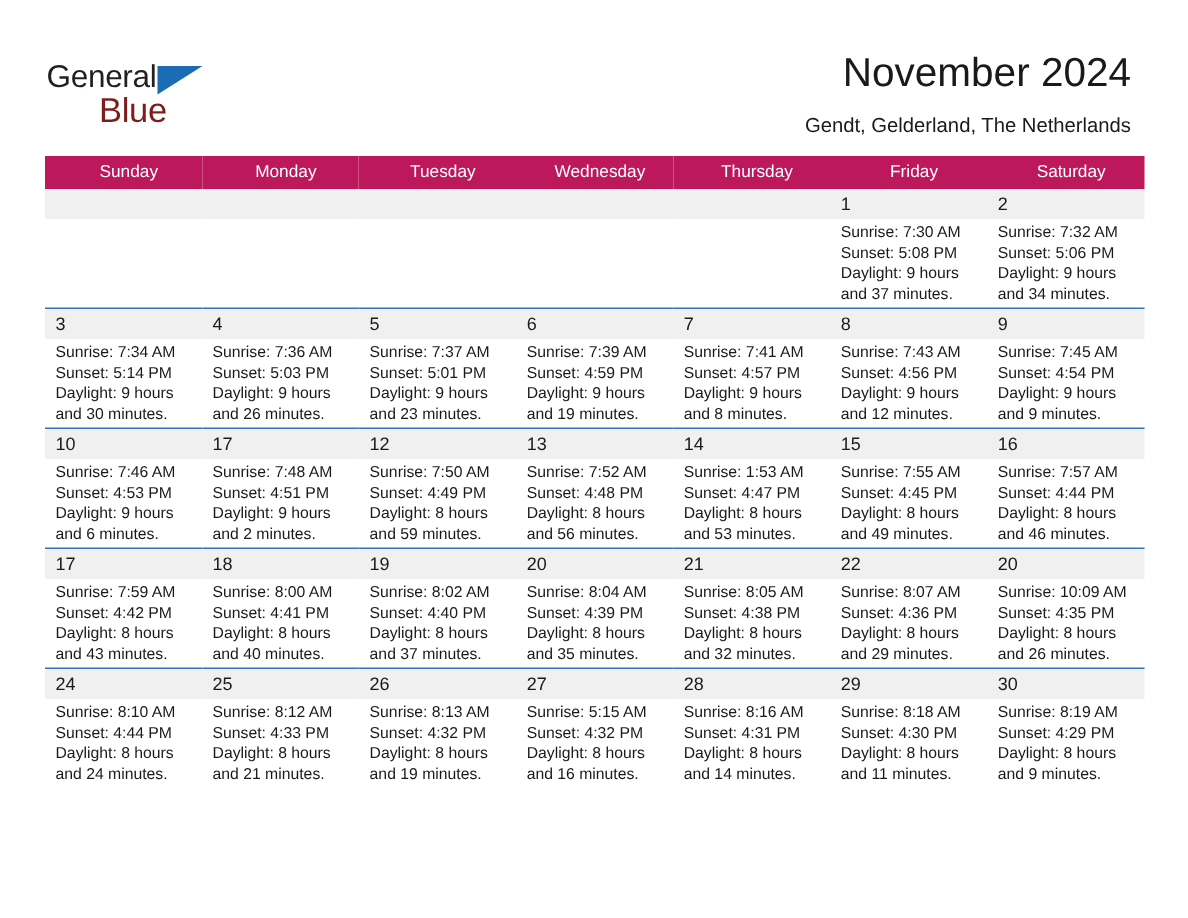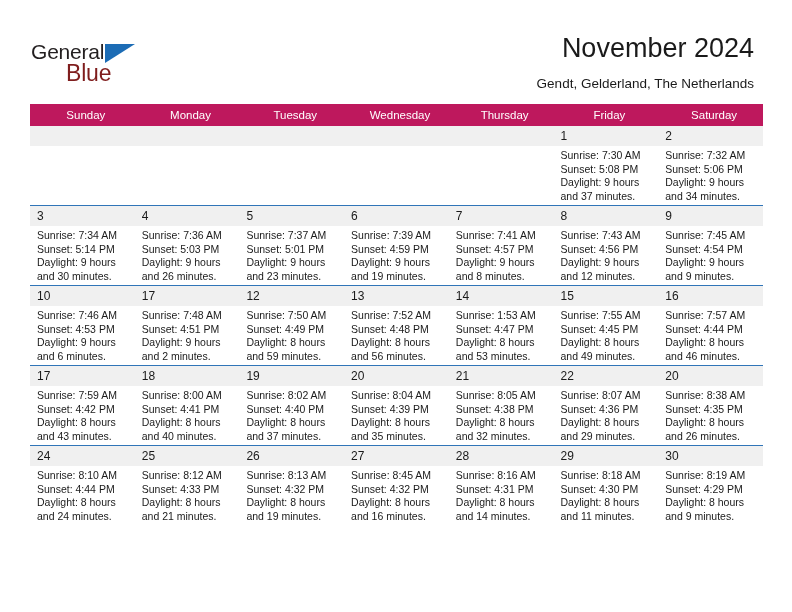--- a/index.html
+++ b/index.html
@@ -369,21 +369,21 @@
             <div class="daynum">22</div>
             <div class="dayinfo">
               <div>Sunrise: 8:07 AM</div>
               <div>Sunset: 4:36 PM</div>
               <div class="daylight">Daylight: 8 hours and 29 minutes.</div>
             </div>
           </td>
           <td>
             <div class="daynum">20</div>
             <div class="dayinfo">
-              <div>Sunrise: 8:38 AM</div>
+              <div>Sunrise: 10:09 AM</div>
               <div>Sunset: 4:35 PM</div>
               <div class="daylight">Daylight: 8 hours and 26 minutes.</div>
             </div>
           </td>
         </tr>
         <tr>
           <td>
             <div class="daynum">24</div>
             <div class="dayinfo">
               <div>Sunrise: 8:10 AM</div>
@@ -403,21 +403,21 @@
             <div class="daynum">26</div>
             <div class="dayinfo">
               <div>Sunrise: 8:13 AM</div>
               <div>Sunset: 4:32 PM</div>
               <div class="daylight">Daylight: 8 hours and 19 minutes.</div>
             </div>
           </td>
           <td>
             <div class="daynum">27</div>
             <div class="dayinfo">
-              <div>Sunrise: 8:45 AM</div>
+              <div>Sunrise: 5:15 AM</div>
               <div>Sunset: 4:32 PM</div>
               <div class="daylight">Daylight: 8 hours and 16 minutes.</div>
             </div>
           </td>
           <td>
             <div class="daynum">28</div>
             <div class="dayinfo">
               <div>Sunrise: 8:16 AM</div>
               <div>Sunset: 4:31 PM</div>
               <div class="daylight">Daylight: 8 hours and 14 minutes.</div>

